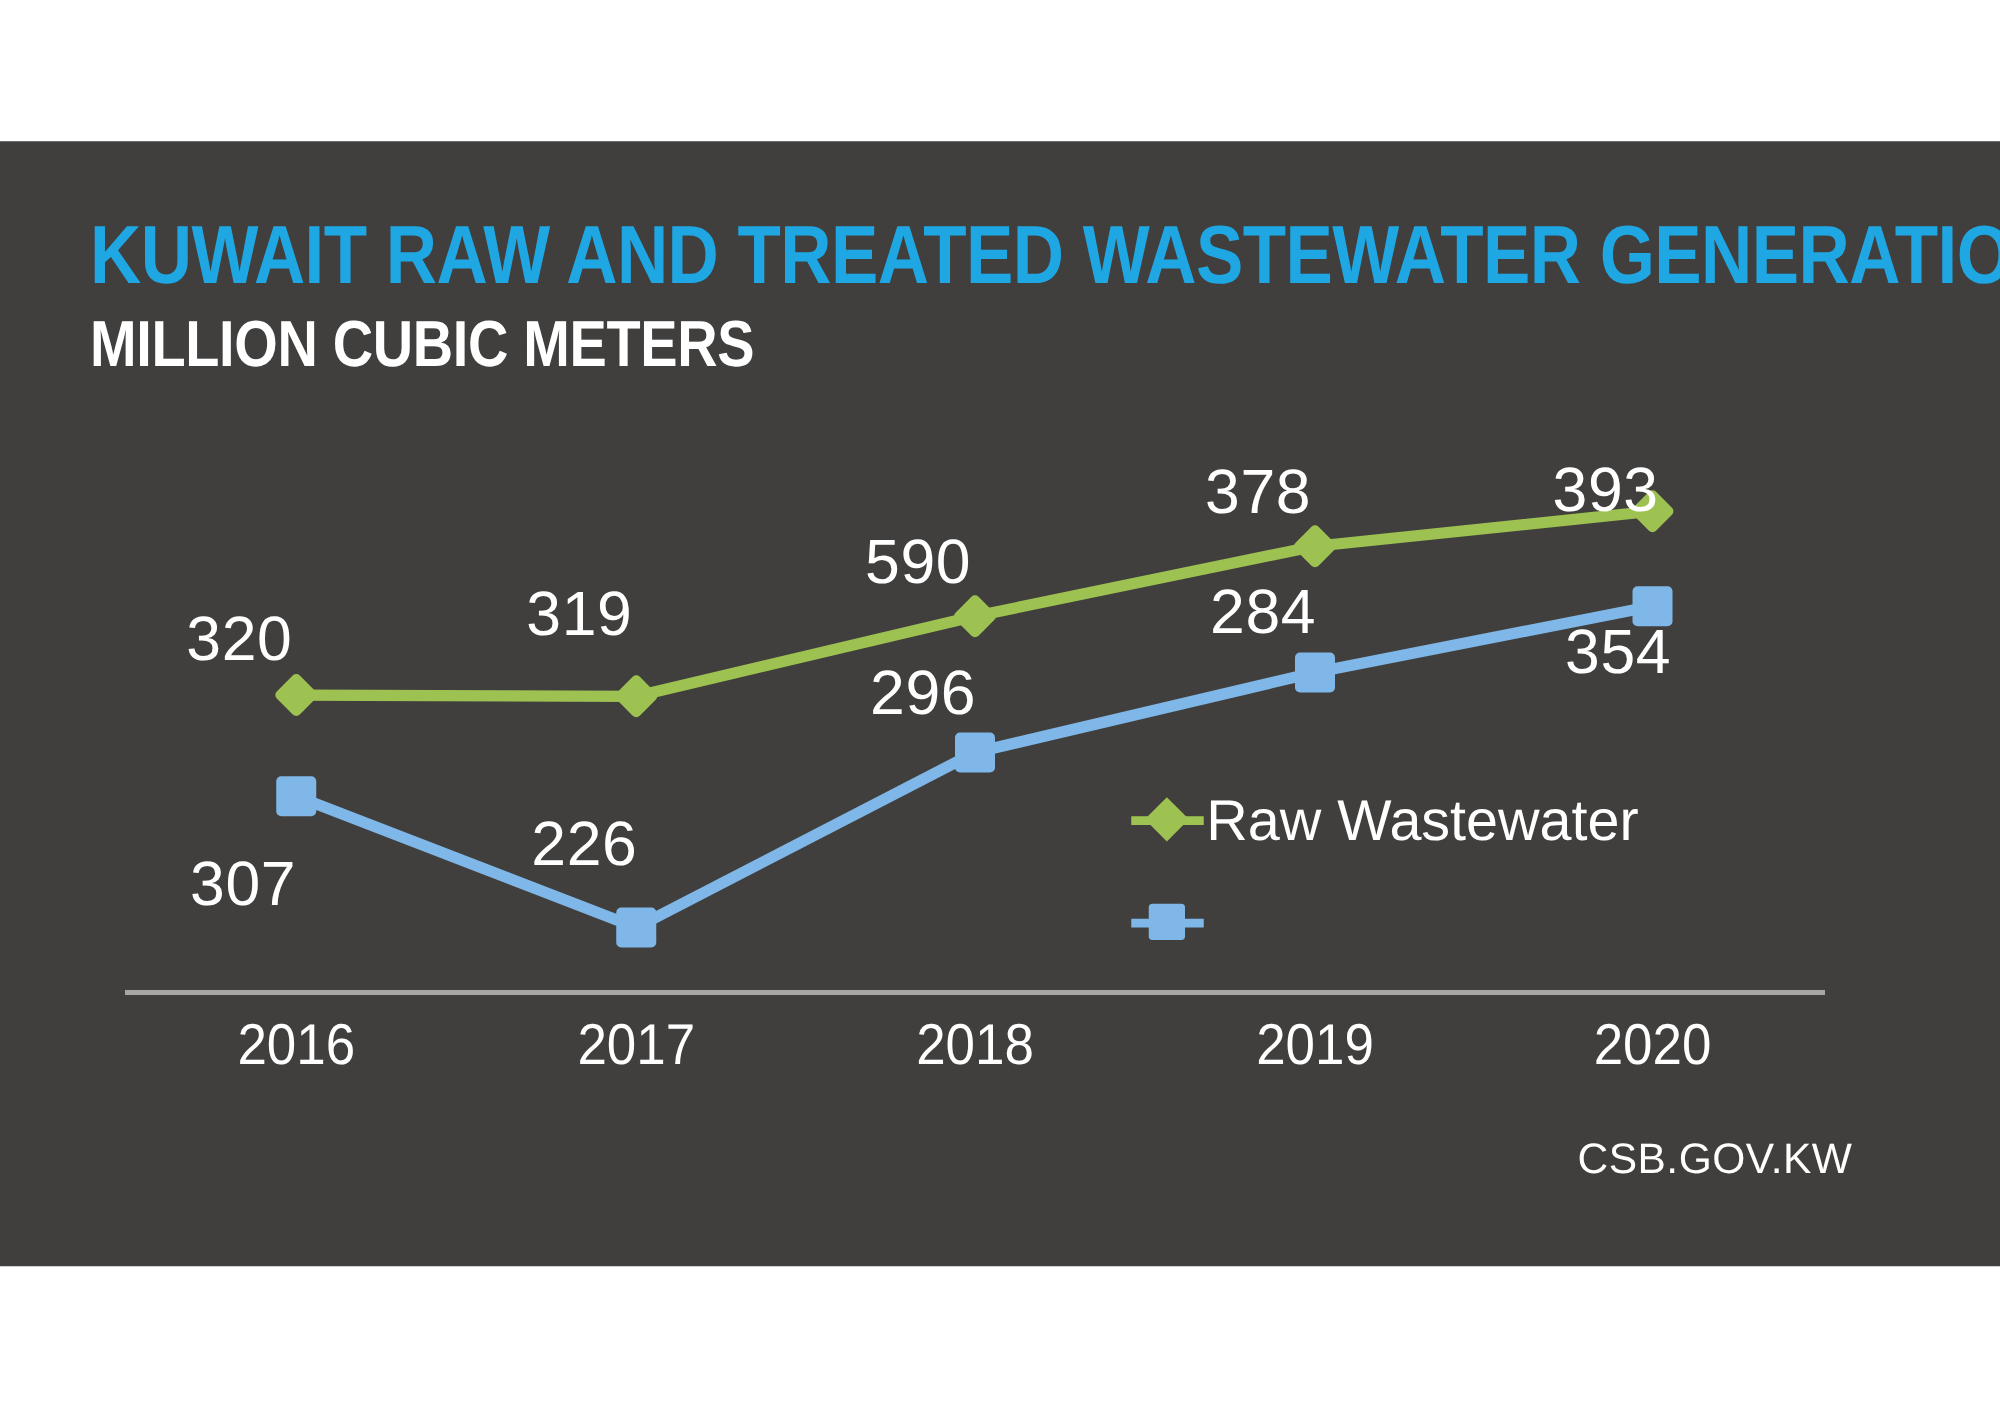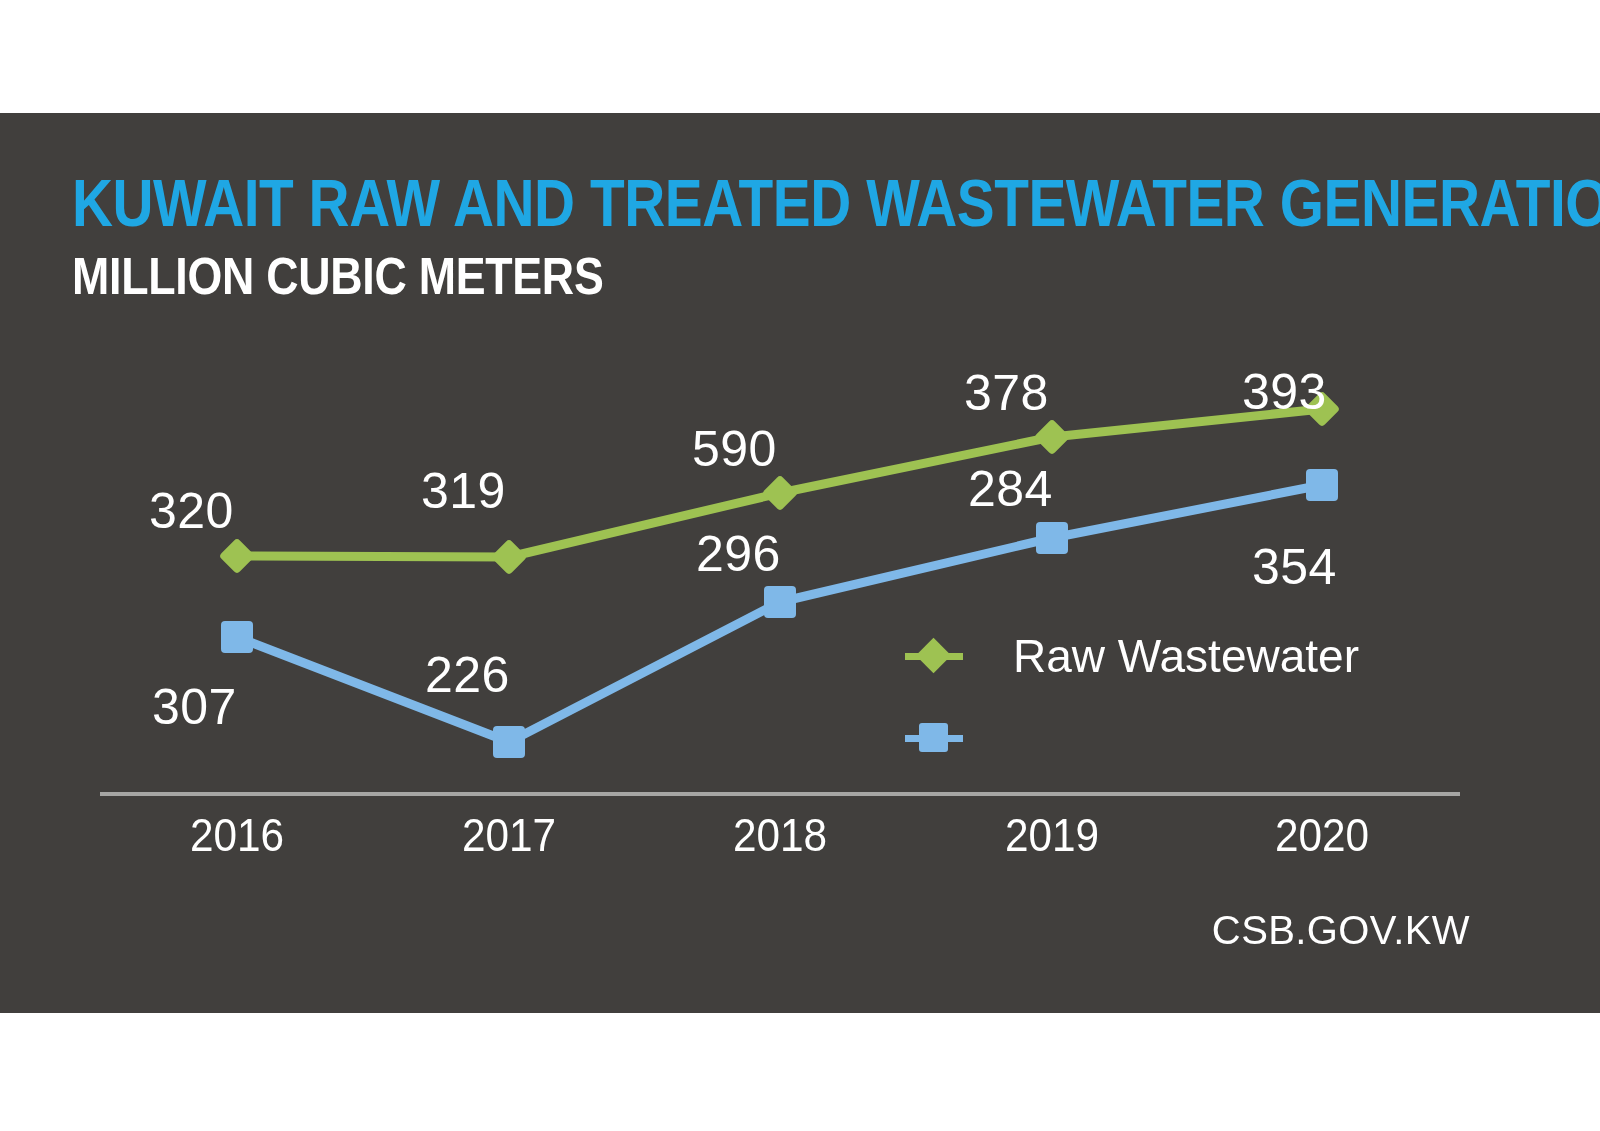--- a/index.html
+++ b/index.html
@@ -108,21 +108,20 @@
   
   #legend {
     position: absolute;
     left: 905px;
     top: 615px;
   }
   .legend-row {
     display: flex;
     align-items: center;
     height: 82px;
-    gap: 48px;
   }
   .legend-swatch {
     position: relative;
     width: 58px;
     height: 30px;
     flex: 0 0 auto;
   }
   .legend-swatch .lline {
     position: absolute;
     left: 0;
@@ -150,23 +149,23 @@
     font-size: 46px;
     color: #FFFFFF;
     font-family: "Liberation Sans", sans-serif;
     white-space: nowrap;
     margin-left: 2px;
   }
 
   
   #source {
     position: absolute;
-    right: 130px;
+    right: 118px;
     top: 908px;
-    font-size: 40px;
+    font-size: 34px;
     color: #FFFFFF;
     font-family: "Liberation Sans", sans-serif;
     letter-spacing: 0.4px;
   }
 </style>
 </head>
 <body>
 
 <div id="figure">
 
@@ -203,21 +202,21 @@
   <div class="dlabel" style="left:149px; top:482px">320</div>
   <div class="dlabel" style="left:421px; top:462px">319</div>
   <div class="dlabel" style="left:692px; top:420px">590</div>
   <div class="dlabel" style="left:964px; top:364px">378</div>
   <div class="dlabel" style="left:1242px; top:363px">393</div>
 
   <div class="dlabel" style="left:152px; top:678px">307</div>
   <div class="dlabel" style="left:425px; top:646px">226</div>
   <div class="dlabel" style="left:696px; top:525px">296</div>
   <div class="dlabel" style="left:968px; top:460px">284</div>
-  <div class="dlabel" style="left:1252px; top:538px">354</div>
+  <div class="dlabel" style="left:1252px; top:492px">354</div>
 
   <div id="legend">
     <div class="legend-row">
       <span class="legend-swatch">
         <span class="lline" style="background:#9EC252"></span>
         <span class="lmark-diamond" style="background:#9EC252"></span>
       </span>
       <span class="legend-label">Raw Wastewater</span>
     </div>
     <div class="legend-row">

